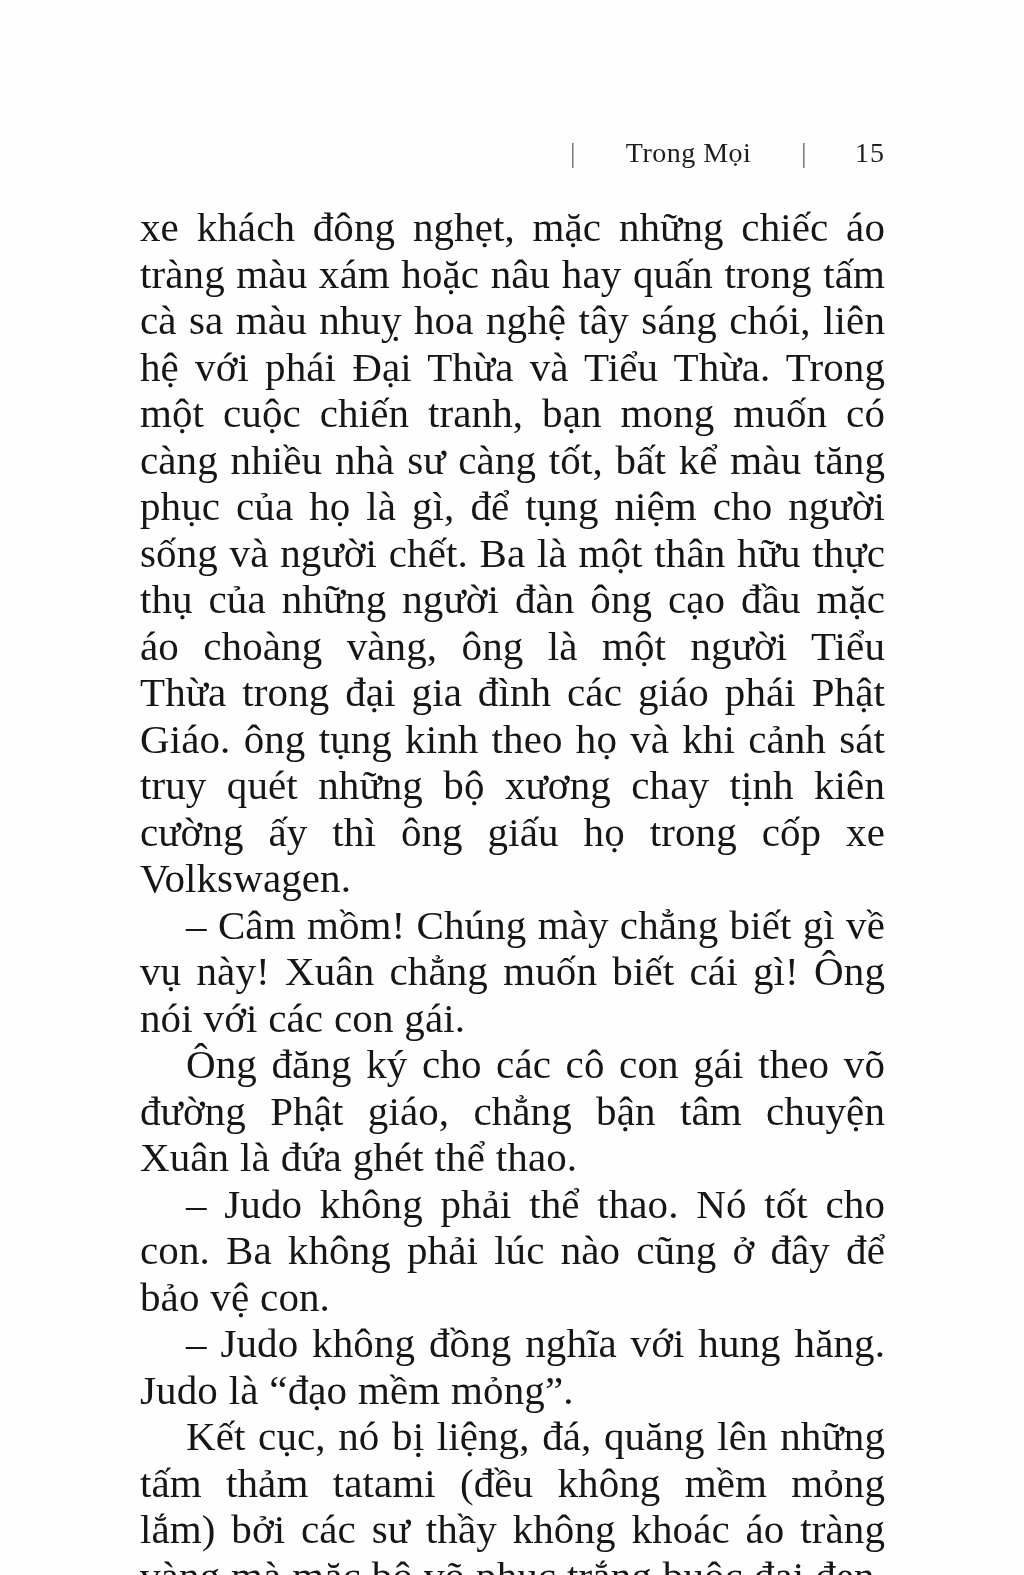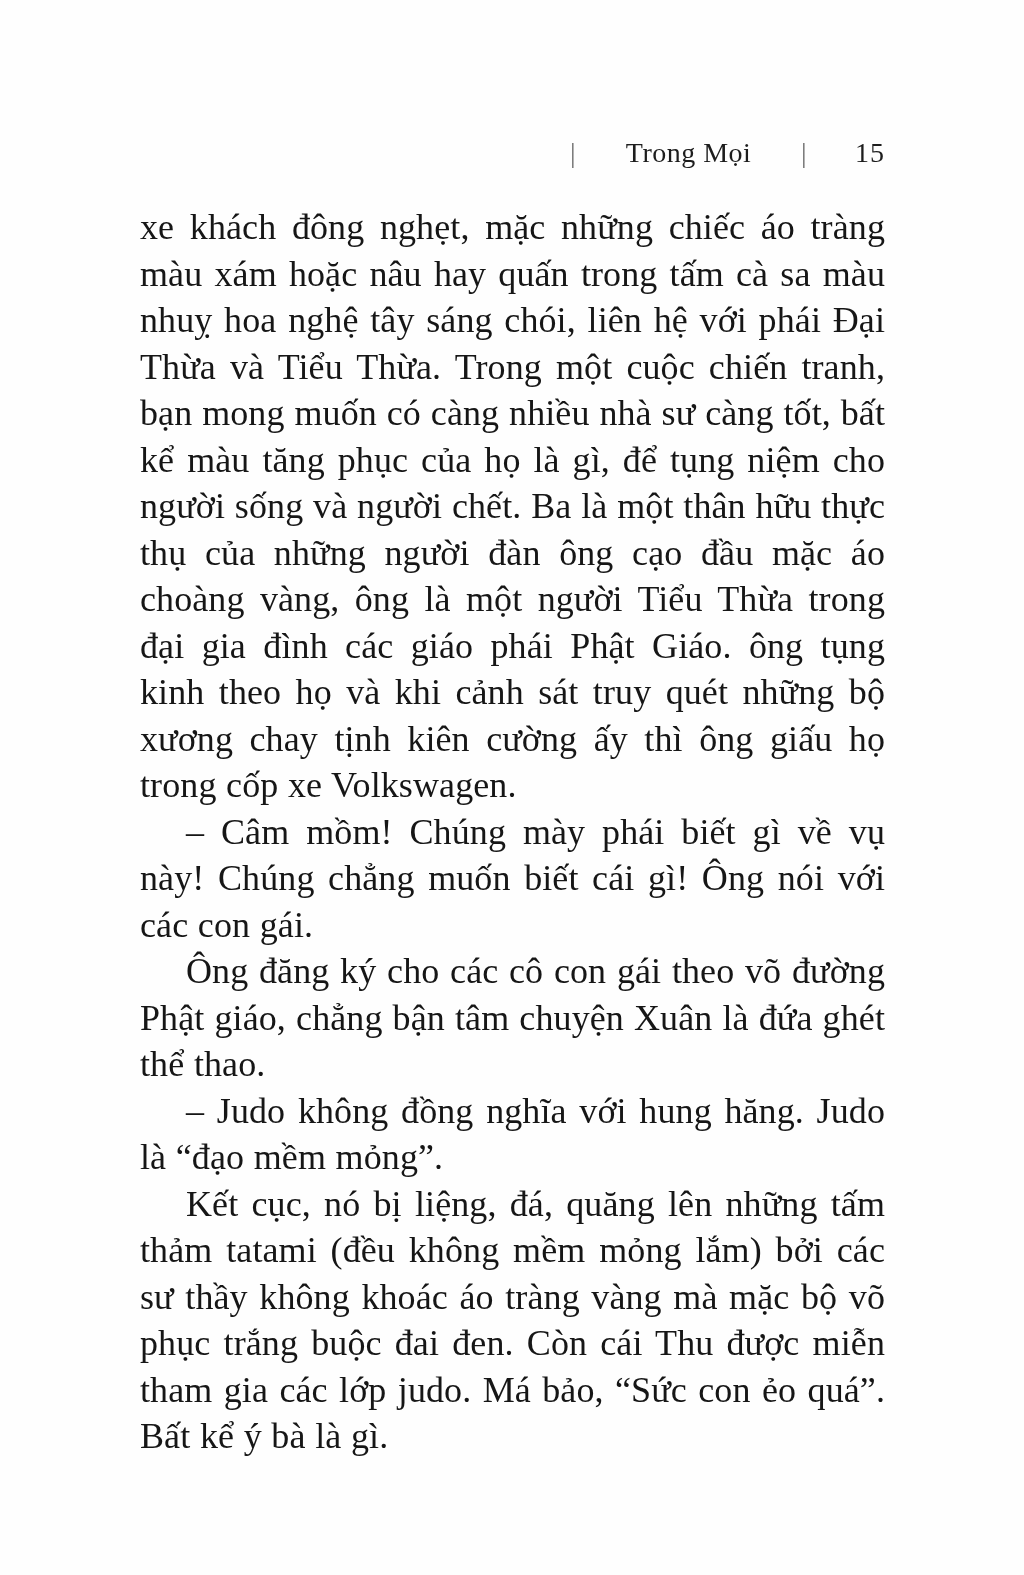--- a/index.html
+++ b/index.html
@@ -37,21 +37,21 @@
     margin: 0 50px;
     letter-spacing: 0.5px;
   }
   .page-header .pagenum {
     margin-left: 48px;
     letter-spacing: 1px;
     margin-top: 48px;
   }
   .body-text p {
     margin: 0;
-    font-size: 36px;
+    font-size: 41px;
     line-height: 46.5px;
     text-align: justify;
     text-justify: inter-word;
     letter-spacing: 0.1px;
     word-spacing: 0.5px;
   }
   .body-text p.indent {
     text-indent: 46px;
   }
 </style>
@@ -62,19 +62,20 @@
 
   <div class="page-header">
     <span class="sep">|</span>
     <span class="author">Trong Mọi</span>
     <span class="sep">|</span>
     <span class="pagenum">15</span>
   </div>
 
   <div class="body-text">
     <p>xe khách đông nghẹt, mặc những chiếc áo tràng màu xám hoặc nâu hay quấn trong tấm cà sa màu nhuỵ hoa nghệ tây sáng chói, liên hệ với phái Đại Thừa và Tiểu Thừa. Trong một cuộc chiến tranh, bạn mong muốn có càng nhiều nhà sư càng tốt, bất kể màu tăng phục của họ là gì, để tụng niệm cho người sống và người chết. Ba là một thân hữu thực thụ của những người đàn ông cạo đầu mặc áo choàng vàng, ông là một người Tiểu Thừa trong đại gia đình các giáo phái Phật Giáo. ông tụng kinh theo họ và khi cảnh sát truy quét những bộ xương chay tịnh kiên cường ấy thì ông giấu họ trong cốp xe Volkswagen.</p>
-    <p class="indent">– Câm mồm! Chúng mày phái biết gì về vụ này! Chúng chẳng muốn biết cái gì! Ông nói với các con gái.</p>
+    <p class="indent">– Câm mồm! Chúng mày chẳng biết gì về vụ này! Xuân chẳng muốn biết cái gì! Ông nói với các con gái.</p>
     <p class="indent">Ông đăng ký cho các cô con gái theo võ đường Phật giáo, chẳng bận tâm chuyện Xuân là đứa ghét thể thao.</p>
+    <p class="indent">– Judo không phải thể thao. Nó tốt cho con. Ba không phải lúc nào cũng ở đây để bảo vệ con.</p>
     <p class="indent">– Judo không đồng nghĩa với hung hăng. Judo là “đạo mềm mỏng”.</p>
     <p class="indent">Kết cục, nó bị liệng, đá, quăng lên những tấm thảm tatami (đều không mềm mỏng lắm) bởi các sư thầy không khoác áo tràng vàng mà mặc bộ võ phục trắng buộc đai đen. Còn cái Thu được miễn tham gia các lớp judo. Má bảo, “Sức con ẻo quá”. Bất kể ý bà là gì.</p>
   </div>
 
 </div>
 
 </body></html>

